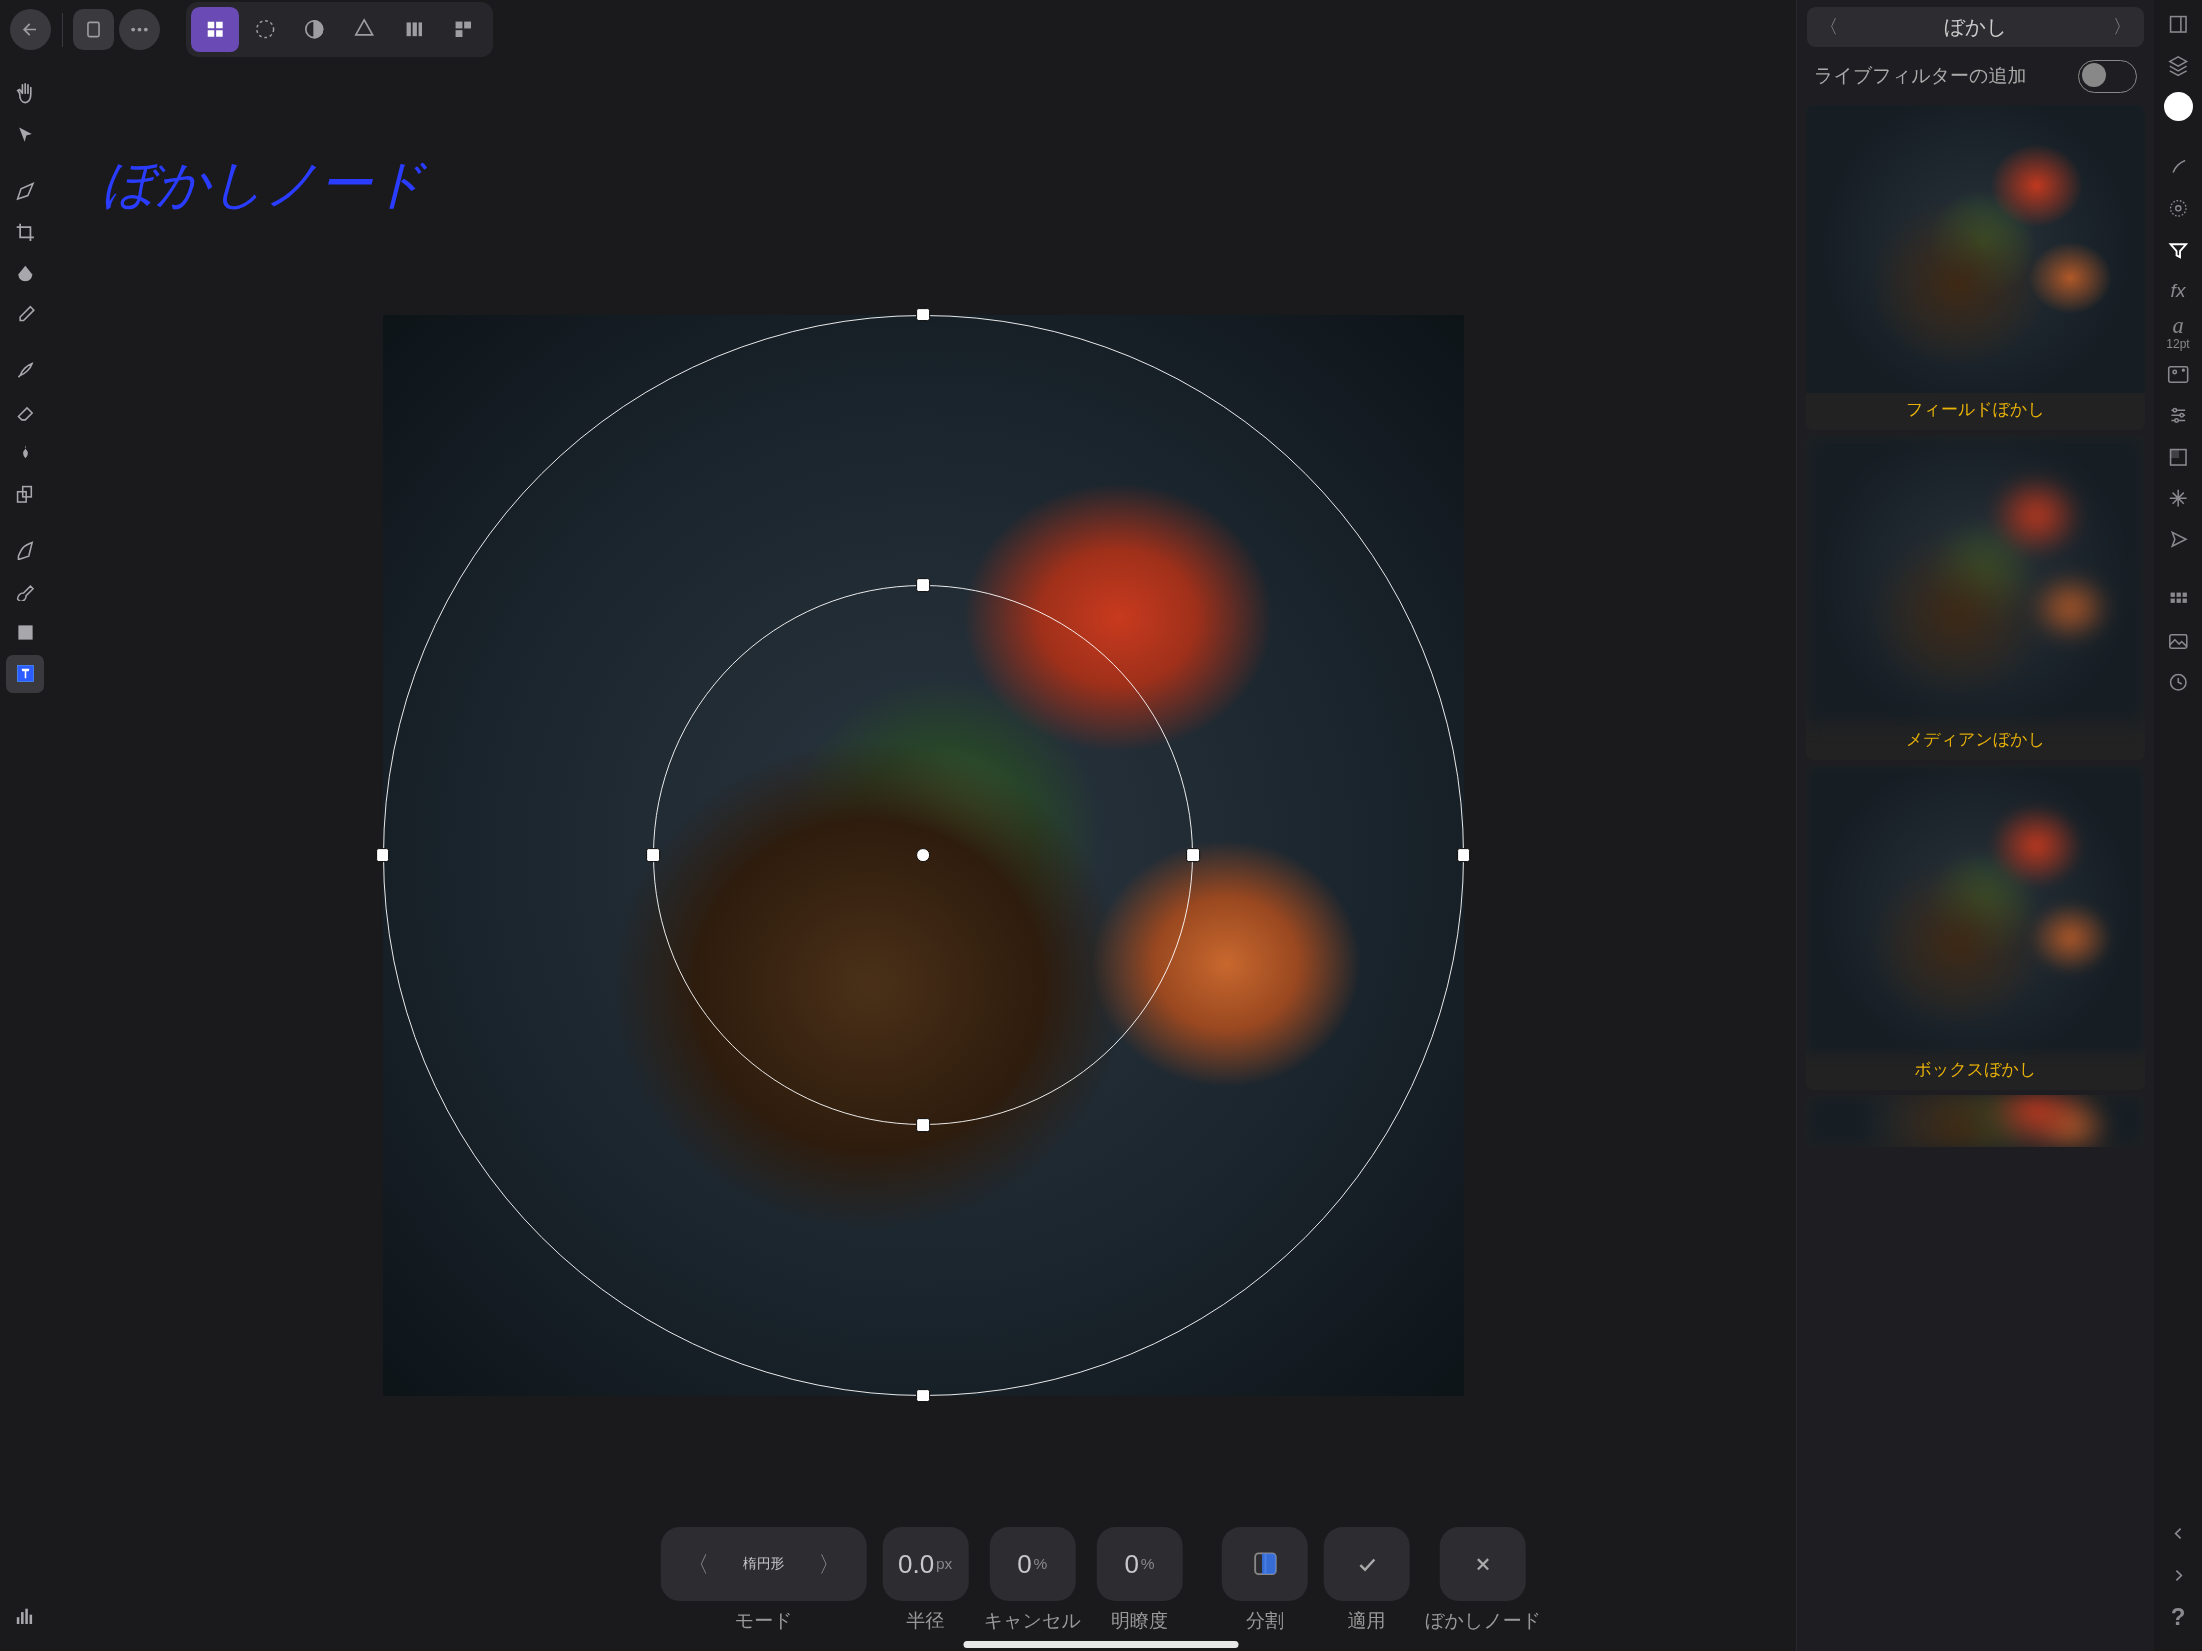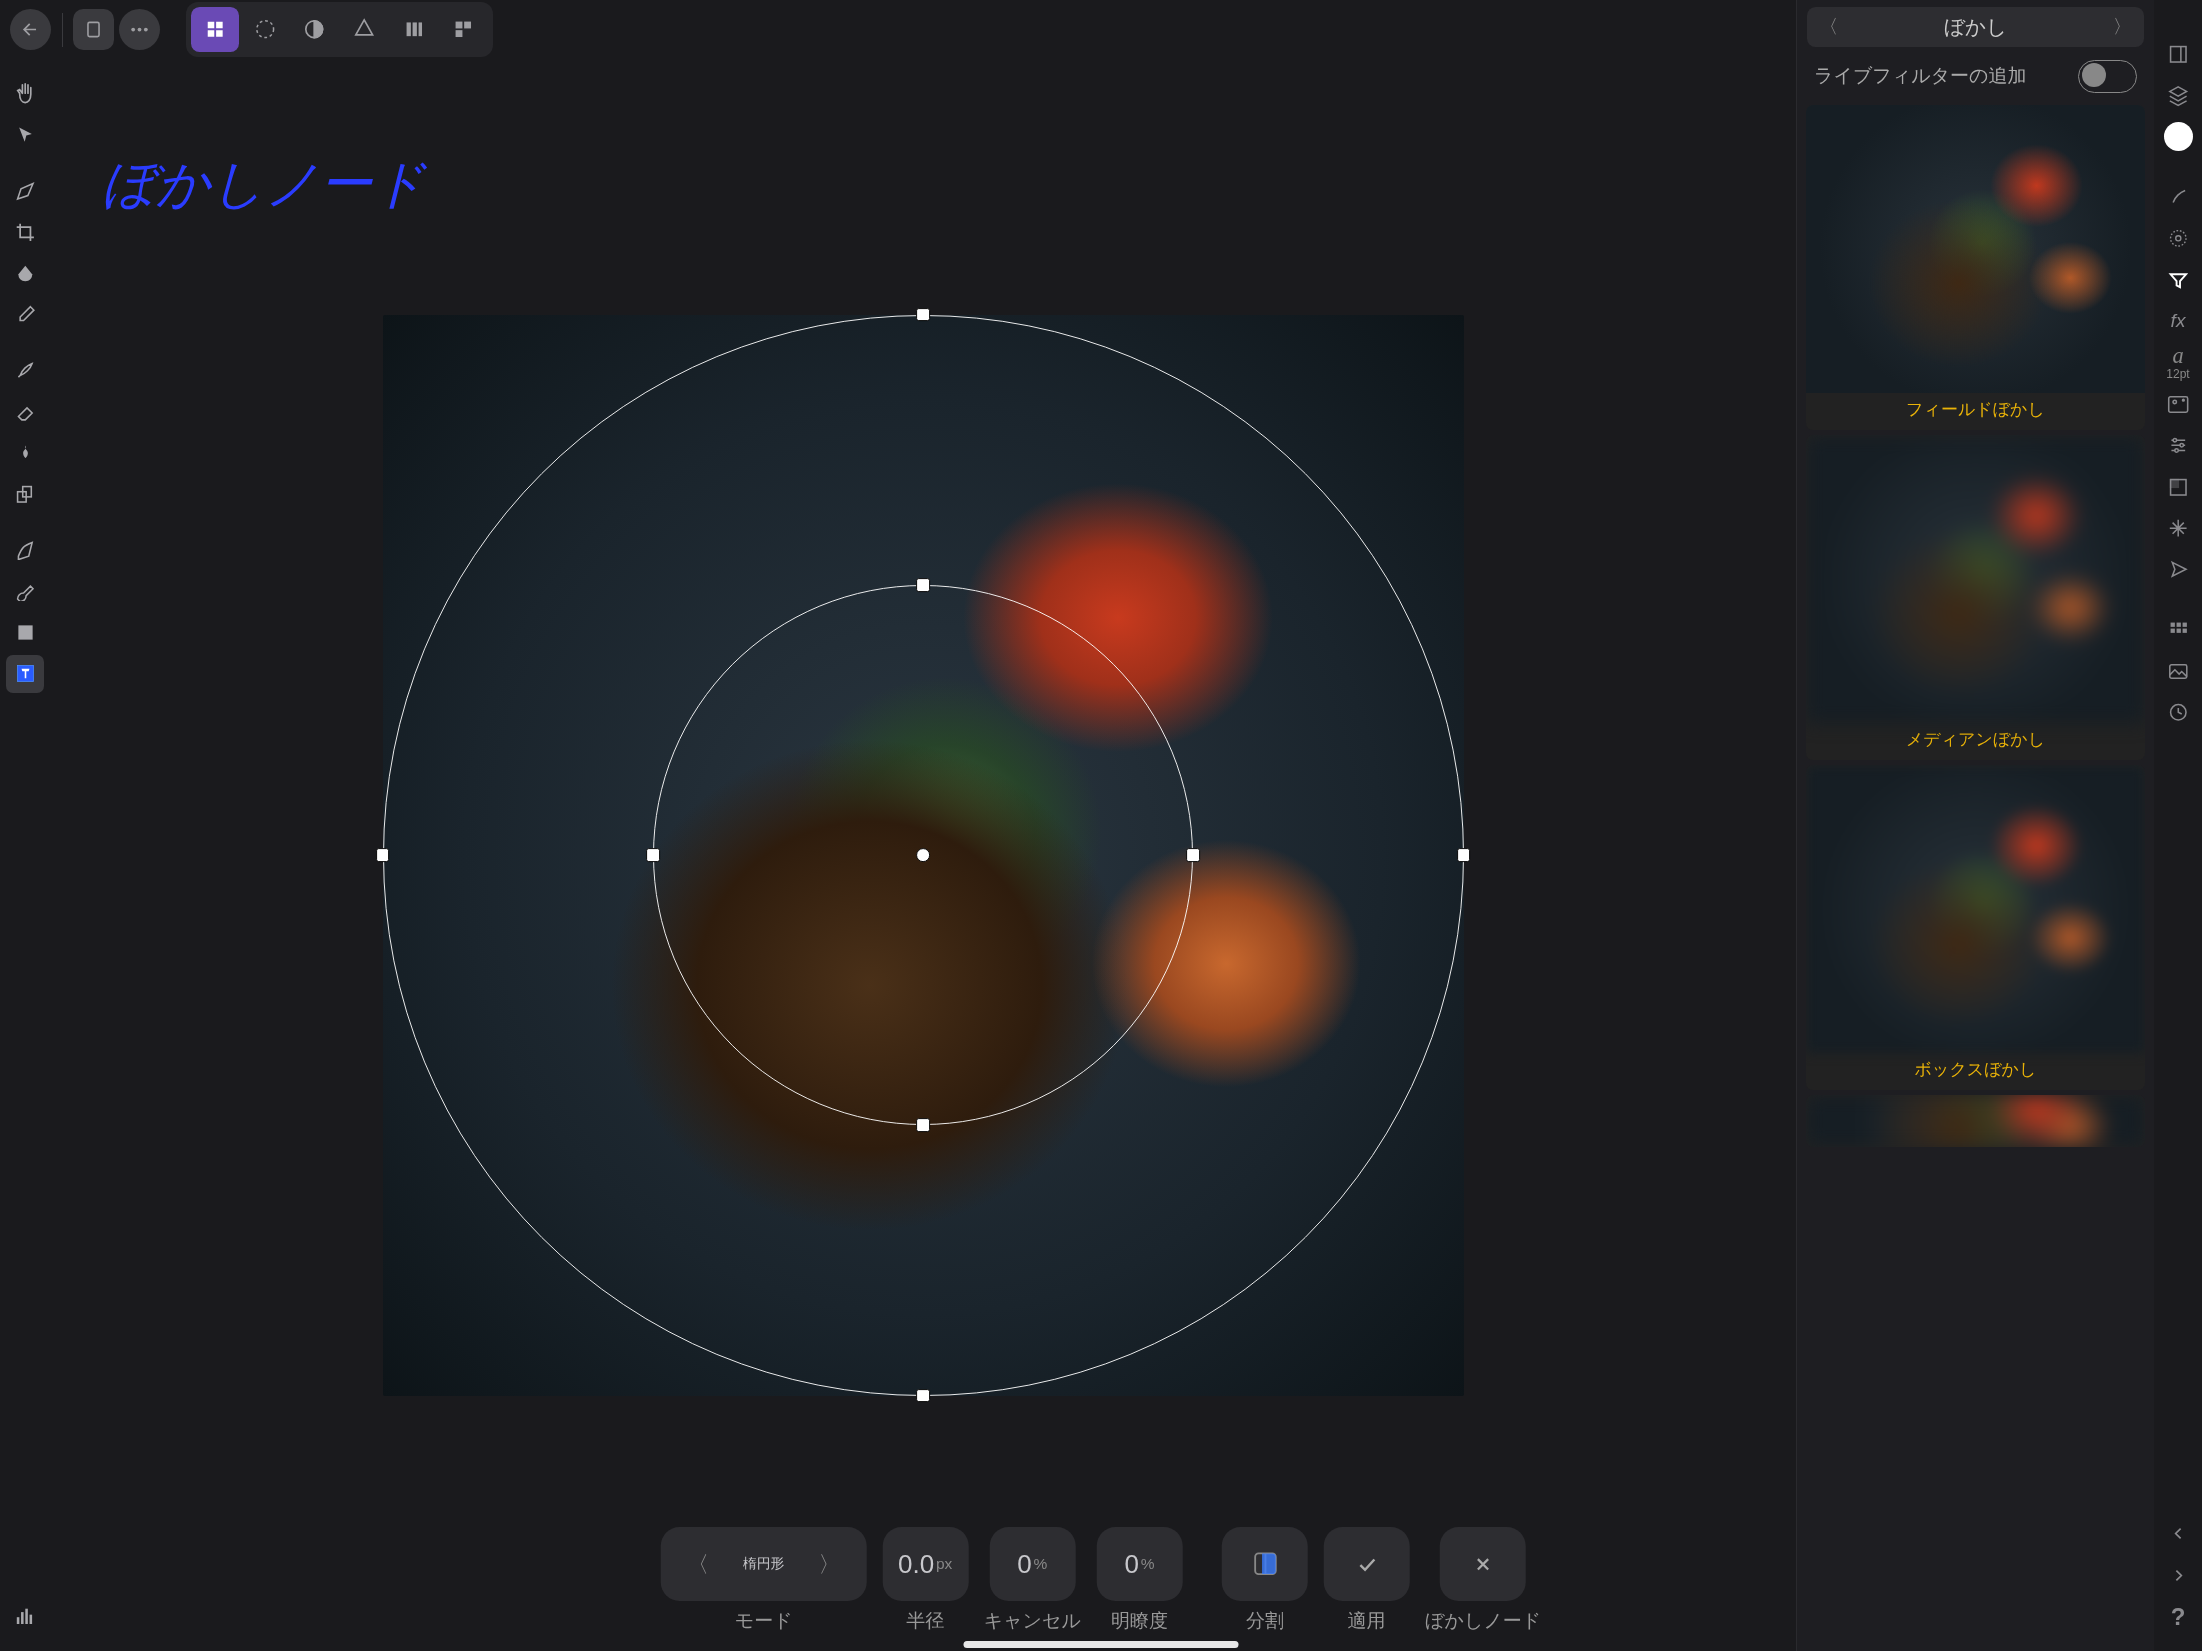--- a/index.html
+++ b/index.html
@@ -78,21 +78,21 @@
 .thumb-img.dof{background:
   radial-gradient(ellipse 77px 69px at 68% 28%, #c0381e 0%, rgba(0,0,0,0) 60%),
   radial-gradient(ellipse 69px 60px at 78% 60%, #b05828 0%, rgba(0,0,0,0) 60%),
   radial-gradient(ellipse 120px 112px at 45% 62%, #3e2814 0%, rgba(0,0,0,0) 75%),
   radial-gradient(ellipse 77px 77px at 52% 48%, rgba(60,100,44,0.85) 0%, rgba(0,0,0,0) 70%),
   radial-gradient(circle at 50% 50%, #28323a 0%, #161e24 70%);
   -webkit-mask:radial-gradient(circle at 50% 55%, #000 30%, rgba(0,0,0,0.3) 80%);}
 .thumb-label{font-size:17px;color:#eab308;text-align:center;padding:5.2px 0 8.6px 0}
 
 
-.farright{position:absolute;right:0;top:15px;bottom:0;width:48px;display:flex;flex-direction:column;align-items:center;gap:3.4px;padding-top:20px}
+.farright{position:absolute;right:0;top:0;bottom:0;width:48px;display:flex;flex-direction:column;align-items:center;gap:3.4px;padding-top:5px}
 .fr{width:38px;height:38px;display:flex;align-items:center;justify-content:center;color:#8a8a8e;border-radius:6.9px}
 .fr.sel{color:#fff}
 .fr.gap{margin-top:auto}
 .fr .dot{width:29px;height:29px;background:#fff;border-radius:50%}
 .srow{display:flex;flex-direction:column;align-items:center;font-size:12px;color:#888;line-height:1}
 
 .homei{position:absolute;bottom:3.4px;left:50%;transform:translateX(-50%);width:275px;height:6.9px;background:#fff;border-radius:4.3px;opacity:0.9}
 
 svg{display:block}
 </style>

